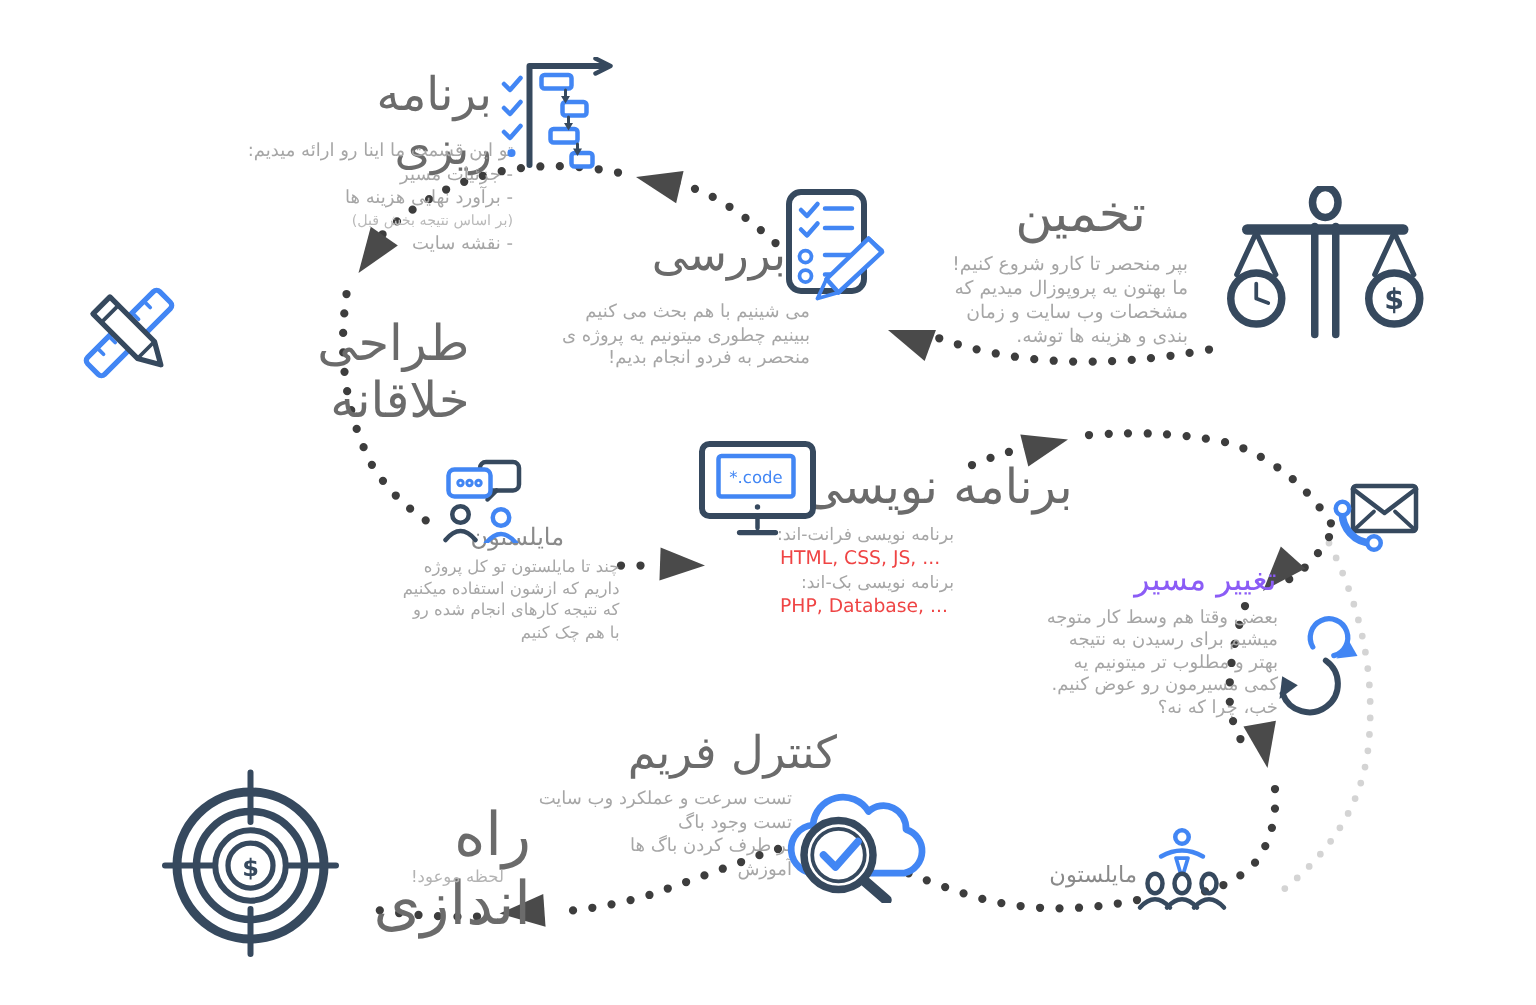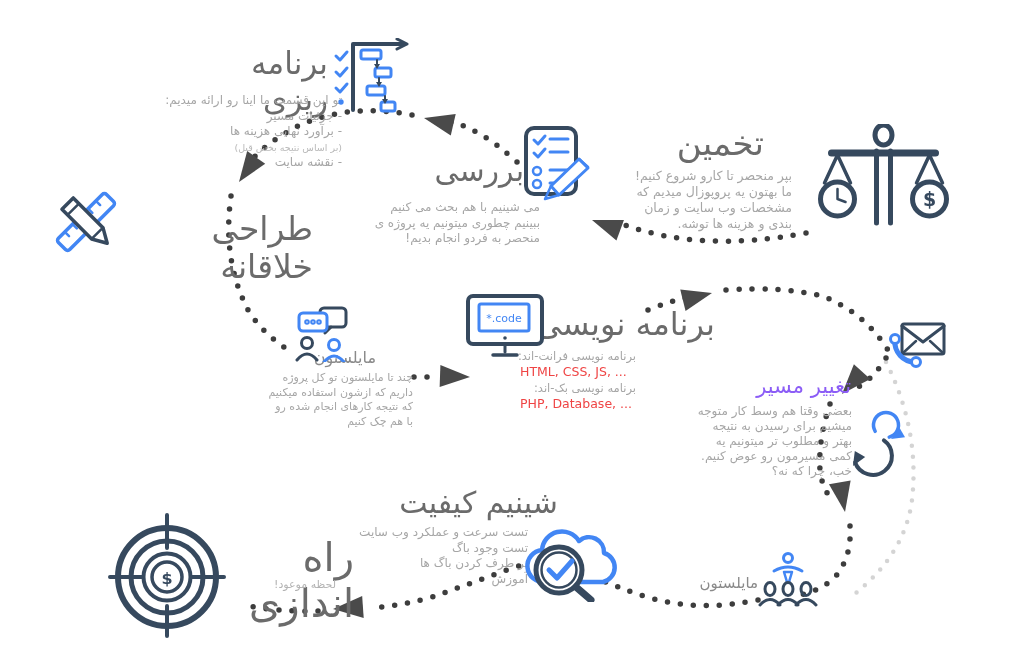--- a/index.html
+++ b/index.html
@@ -183,21 +183,21 @@
 
   <svg class="icon" style="left:888px;top:322px;" width="58" height="50" viewBox="0 0 58 50">
     <rect class="n wf" x="14" y="2" width="42" height="30" rx="2" stroke-width="3"></rect>
     <path class="n" stroke-width="3" d="M14 4 L35 20 L56 4"></path>
     <path class="n" stroke-width="2.5" d="M15 31 L28 19 M55 31 L42 19"></path>
     <path class="b" stroke-width="5" d="M7 18 a20 20 0 0 0 20 22"></path>
     <circle class="b wf" cx="7" cy="17" r="4.5" stroke-width="3"></circle>
     <circle class="b wf" cx="28" cy="40" r="4.5" stroke-width="3"></circle>
   </svg>
 
-  <div class="sec title" style="left:386px;top:486px;width:172px;font-size:30px;">شینیم کیفیت</div>
+  <div class="sec title" style="left:386px;top:486px;width:172px;font-size:30px;">کنترل فریم</div>
   <div class="sec body" style="left:376px;top:525px;width:152px;">
     <div class="ln">تست سرعت و عملکرد وب سایت</div>
     <div class="ln">تست وجود باگ</div>
     <div class="ln">بر طرف کردن باگ ها</div>
     <div class="ln">آموزش</div>
   </div>
   <svg class="icon" style="left:514px;top:512px;" width="118" height="90" viewBox="0 0 118 90">
     <path class="b wf" stroke-width="4.5" d="M31 70 A16 16 0 0 1 28 38 A20 20 0 0 1 65 29 A15 15 0 0 1 90 41 A15 15 0 0 1 89 70 Z"></path>
     <circle class="n wf" cx="45" cy="58" r="23" stroke-width="5"></circle>
     <circle class="n" cx="45" cy="58" r="17.5" stroke-width="2.5"></circle>

